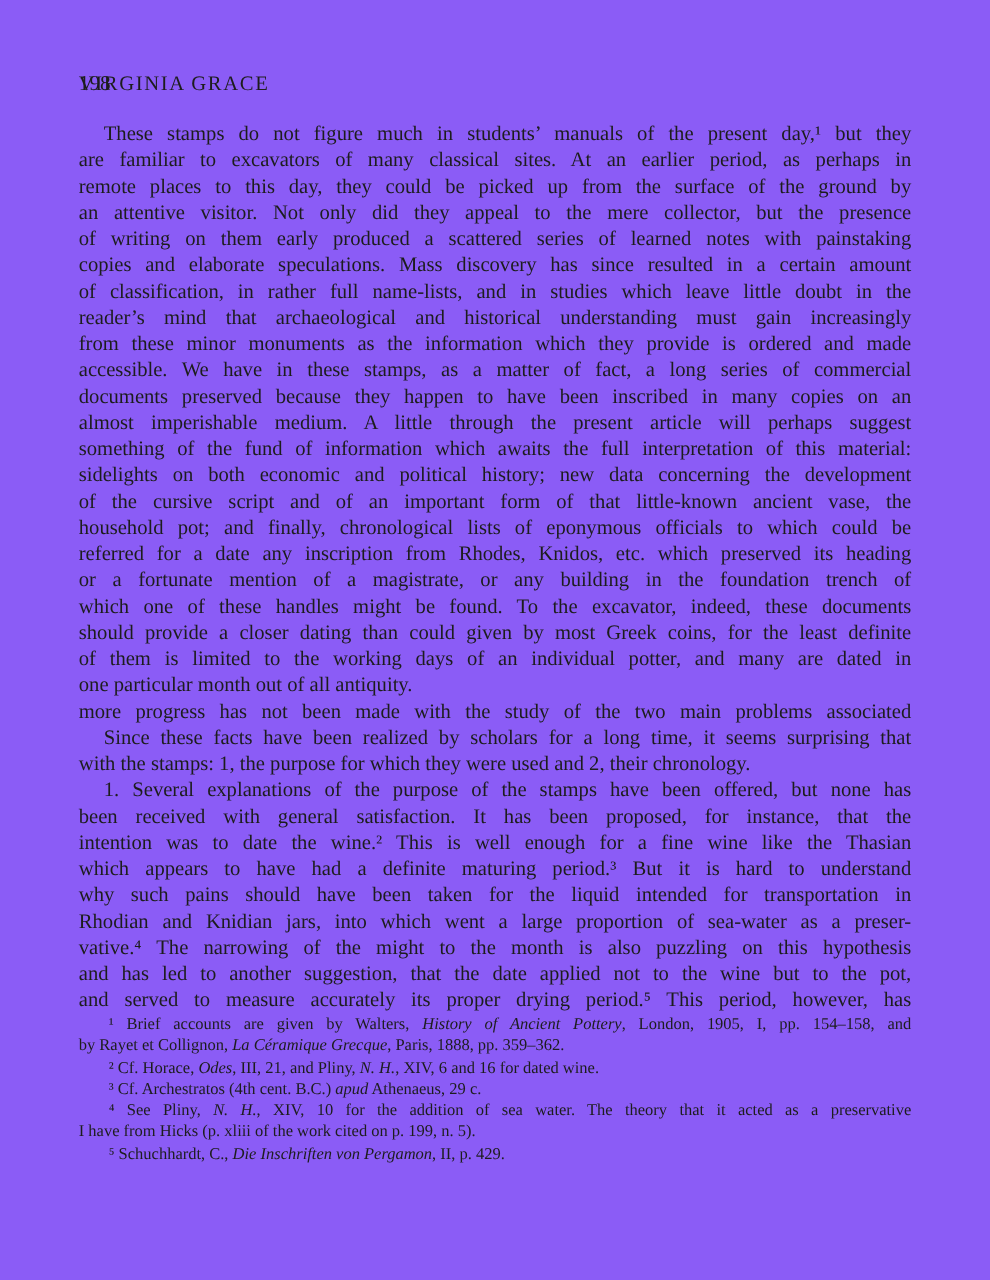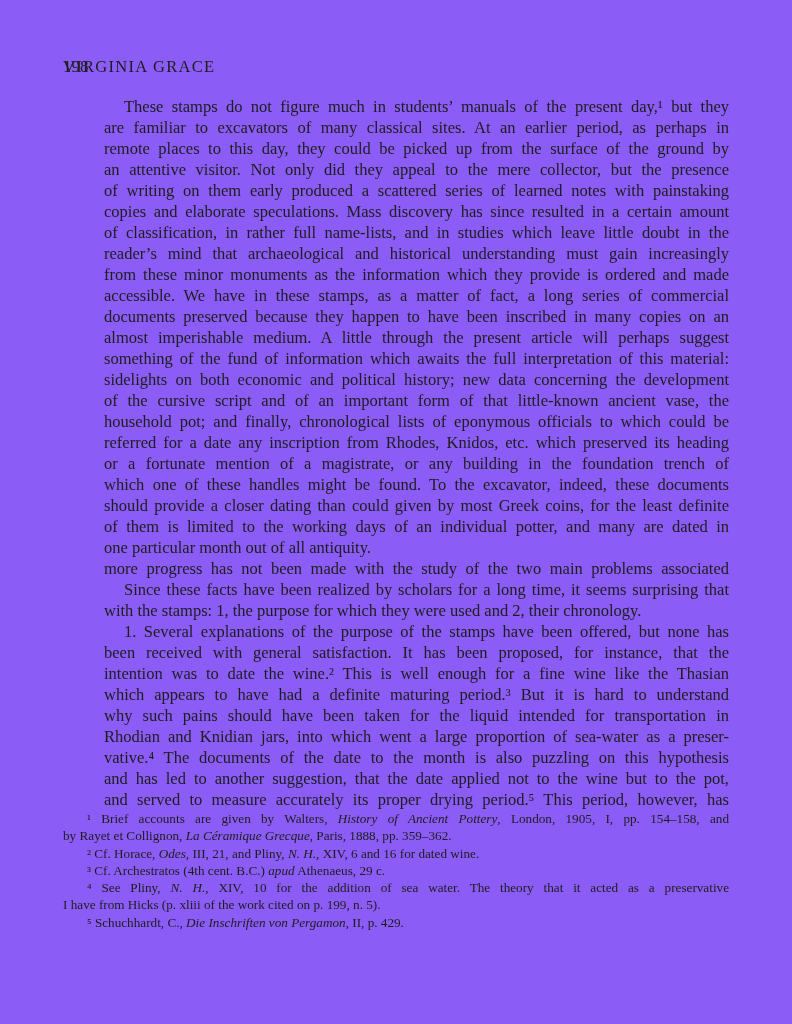--- a/index.html
+++ b/index.html
@@ -37,21 +37,20 @@
     display: block;
     font-size: 16.5px;
     letter-spacing: 1.3px;
   }
   .body-text {
     font-size: 16.5px;
   }
   .line {
     line-height: 21px;
     text-align: justify;
-    margin-left: 41px;
   }
   .line.jl {
     text-align-last: justify;
   }
   .line.indent {
     text-indent: 20px;
   }
   .footnotes {
     font-size: 13.2px;
   }
@@ -105,21 +104,21 @@
         <div class="line">one particular month out of all antiquity.</div>
         <div class="line jl">more progress has not been made with the study of the two main problems associated</div>
         <div class="line indent jl">Since these facts have been realized by scholars for a long time, it seems surprising that</div>
         <div class="line">with the stamps: 1, the purpose for which they were used and 2, their chronology.</div>
         <div class="line indent jl">1. Several explanations of the purpose of the stamps have been offered, but none has</div>
         <div class="line jl">been received with general satisfaction. It has been proposed, for instance, that the</div>
         <div class="line jl">intention was to date the wine.² This is well enough for a fine wine like the Thasian</div>
         <div class="line jl">which appears to have had a definite maturing period.³ But it is hard to understand</div>
         <div class="line jl">why such pains should have been taken for the liquid intended for transportation in</div>
         <div class="line jl">Rhodian and Knidian jars, into which went a large proportion of sea-water as a preser-</div>
-        <div class="line jl">vative.⁴ The documents of the date to the month is also puzzling on this hypothesis</div>
+        <div class="line jl">vative.⁴ The narrowing of the might to the month is also puzzling on this hypothesis</div>
         <div class="line jl">and has led to another suggestion, that the date applied not to the wine but to the pot,</div>
         <div class="line jl">and served to measure accurately its proper drying period.⁵ This period, however, has</div>
       </main>
 
     <section class="footnotes" id="footnotes">
         <div class="fline indent jl"><span>¹ Brief accounts are given by Walters, </span><span class="it">History of Ancient Pottery</span><span>, London, 1905, I, pp. 154–158, and</span></div>
         <div class="fline"><span>by Rayet et Collignon, </span><span class="it">La Céramique Grecque</span><span>, Paris, 1888, pp. 359–362.</span></div>
         <div class="fline indent"><span>² Cf. Horace, </span><span class="it">Odes</span><span>, III, 21, and Pliny, </span><span class="it">N. H.</span><span>, XIV, 6 and 16 for dated wine.</span></div>
         <div class="fline indent"><span>³ Cf. Archestratos (4th cent. B.C.) </span><span class="it">apud</span><span> Athenaeus, 29 c.</span></div>
         <div class="fline indent jl"><span>⁴ See Pliny, </span><span class="it">N. H.</span><span>, XIV, 10 for the addition of sea water. The theory that it acted as a preservative</span></div>

